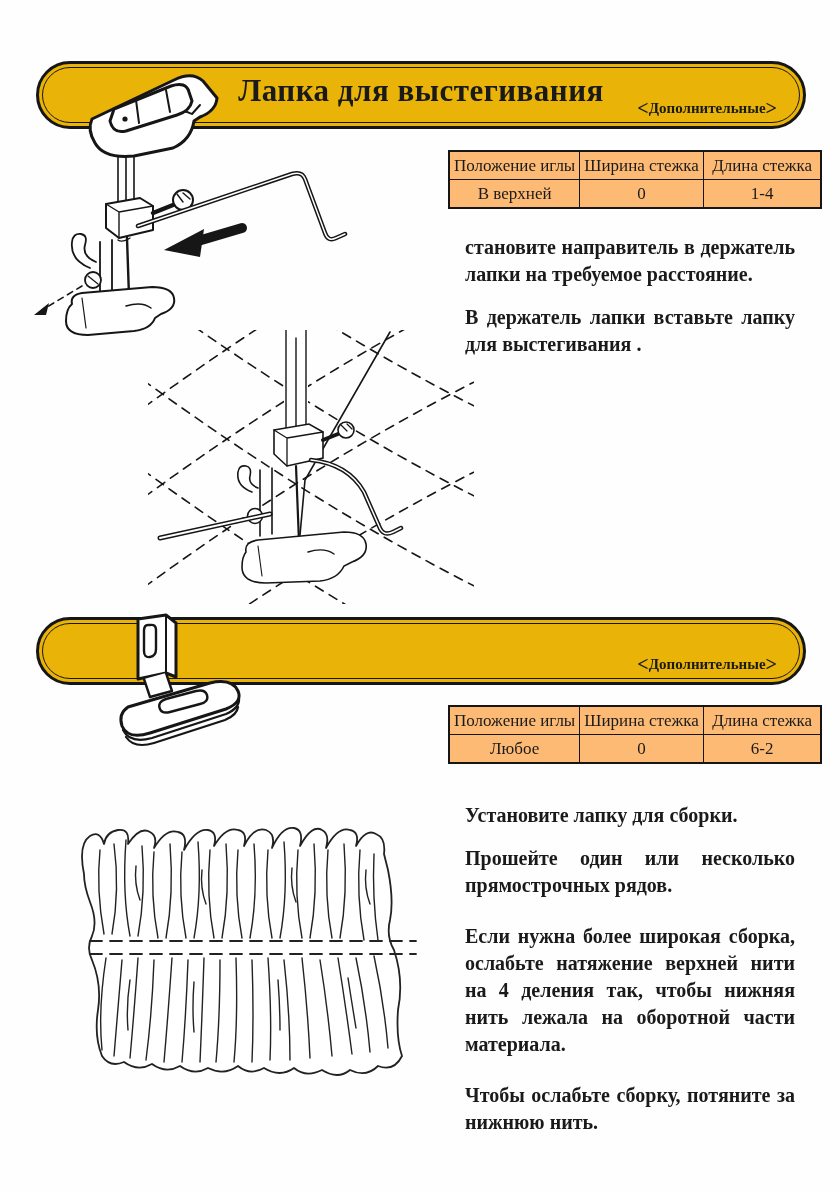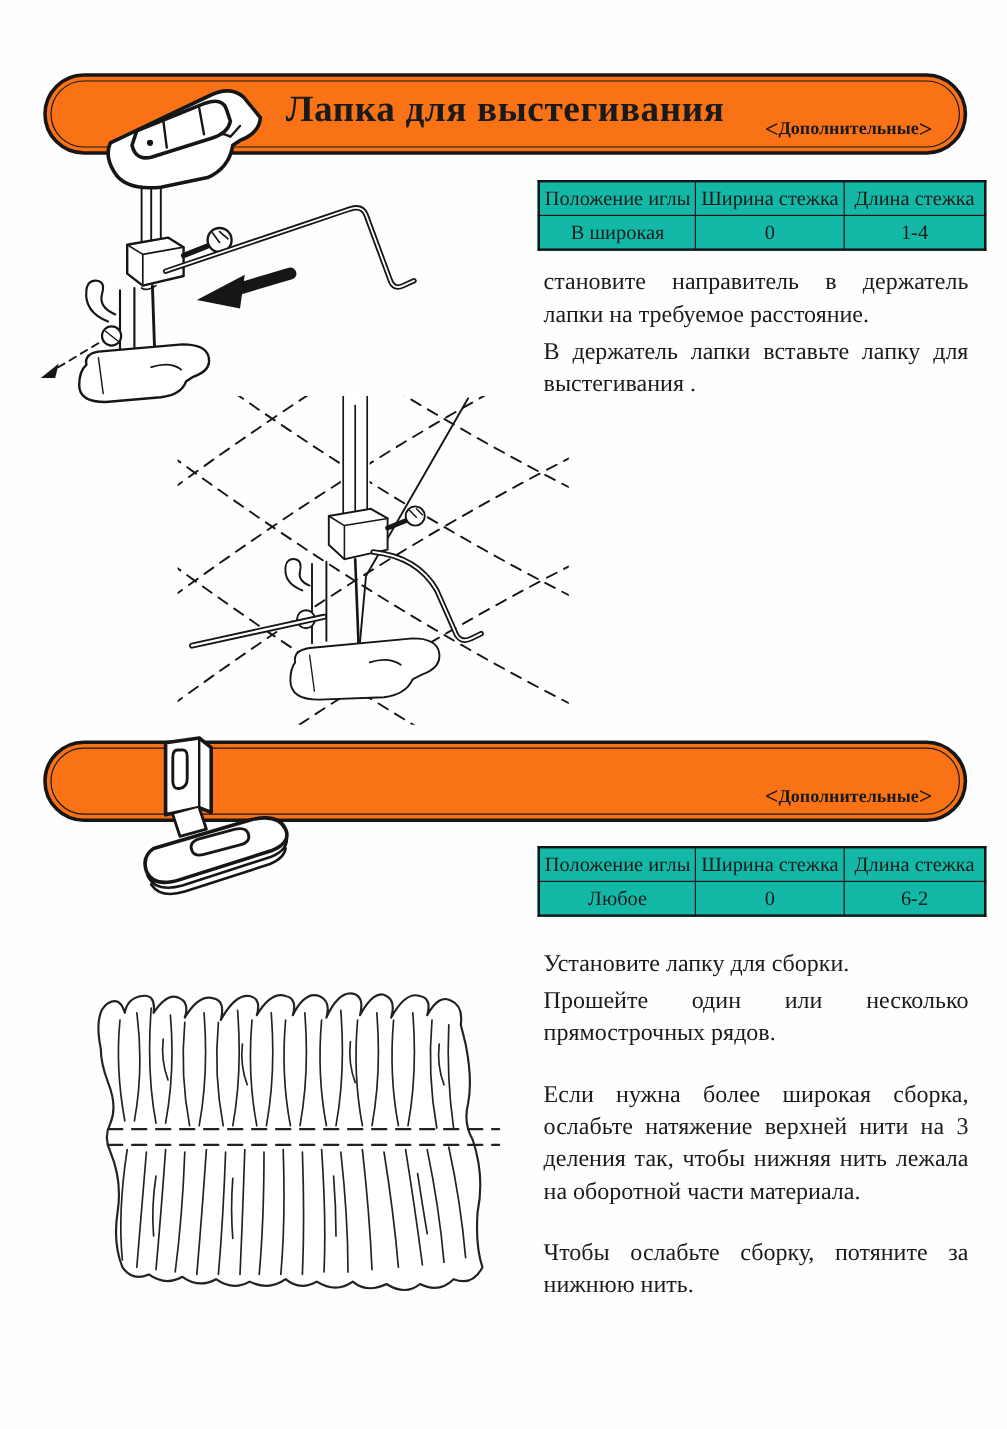--- a/index.html
+++ b/index.html
@@ -3,46 +3,46 @@
 <meta charset="utf-8">
 <style>
   html,body{margin:0;padding:0;background:#fff;}
   .page{
     position:relative;width:839px;height:1191px;background:#fefefe;
     font-family:"Liberation Serif","DejaVu Serif",serif;color:#1a1a1a;overflow:hidden;
   }
   
   .banner{
     position:absolute;left:36px;width:770px;height:68px;
-    border:3px solid #161616;border-radius:37px;background:#f97316;box-sizing:border-box;z-index:1;
+    border:3px solid #161616;border-radius:37px;background:#eab308;box-sizing:border-box;z-index:1;
   }
   .banner-inner{position:absolute;inset:3px;border:1.6px solid #161616;border-radius:30px;}
   .banner-title{
     position:absolute;left:0;right:0;top:9px;text-align:center;
     font-size:31px;font-weight:bold;letter-spacing:.5px;white-space:nowrap;
   }
   .tag{position:absolute;right:26px;bottom:6px;font-size:15px;font-weight:bold;white-space:nowrap;}
   .tag .bracket{font-size:20px;vertical-align:-2px;font-weight:bold;}
   .b1{top:61px}.b2{top:617px}
   
   .spec-table{
-    position:absolute;left:448px;border-collapse:collapse;background:#14b8a6;
+    position:absolute;left:448px;border-collapse:collapse;background:#fdba74;
     font-size:17px;border:2.5px solid #161616;table-layout:fixed;
   }
   .spec-table th,.spec-table td{
     border:1.6px solid #161616;font-weight:normal;text-align:center;
     height:25px;padding:1px 4px;white-space:nowrap;
   }
   .spec-table col:nth-child(1){width:118px}
   .spec-table col:nth-child(2){width:114px}
   .spec-table col:nth-child(3){width:118px}
   .t1{top:150px}.t2{top:705px}
   
   .text-block{position:absolute;left:449px;width:362px;font-size:20px;line-height:27px;text-align:justify;}
-  .text-block p{margin:4px;}
+  .text-block p{margin:16px;font-weight:bold;}
   .text-block p.gap{margin-top:24px;}
   .tx1{top:218px}.tx2{top:786px}
   
   .illus{position:absolute;}
   .foot1{left:76px;top:55px;z-index:3}
   .illus1{left:30px;top:146px;z-index:2}
   .illus2{left:148px;top:330px;z-index:2}
   .foot2{left:92px;top:611px;z-index:3}
   .fabric{left:54px;top:810px;z-index:2}
 </style>
@@ -110,21 +110,21 @@
         <col>
         <col>
       </colgroup>
     <tbody>
         <tr>
       <th>Положение иглы</th>
       <th>Ширина стежка</th>
       <th>Длина стежка</th>
     </tr>
     <tr>
-      <td>В широкая</td>
+      <td>В верхней</td>
       <td>0</td>
       <td>1-4</td>
     </tr>
   </tbody>
     </table>
 
   <div class="text-block tx1">
     <p>становите направитель в держатель лапки на требуемое расстояние.</p>
     <p>В держатель лапки вставьте лапку для выстегивания .</p>
   </div>
@@ -211,21 +211,21 @@
       <td>Любое</td>
       <td>0</td>
       <td>6-2</td>
     </tr>
   </tbody>
     </table>
 
   <div class="text-block tx2">
     <p>Установите лапку для сборки.</p>
     <p>Прошейте один или несколько прямострочных рядов.</p>
-    <p class="gap">Если нужна более широкая сборка, ослабьте натяжение верхней нити на 3 деления так, чтобы нижняя нить лежала на оборотной части материала.</p>
+    <p class="gap">Если нужна более широкая сборка, ослабьте натяжение верхней нити на 4 деления так, чтобы нижняя нить лежала на оборотной части материала.</p>
     <p class="gap">Чтобы ослабьте сборку, потяните за нижнюю нить.</p>
   </div>
 
   <svg class="illus fabric" width="364" height="270" viewBox="0 0 364 270">
     <g fill="none" stroke="#222" stroke-width="1.8" stroke-linecap="round" stroke-linejoin="round">
 
       <path fill="#fff" d="M30 64
         Q24 34 36 26 Q46 20 50 34
         Q52 22 64 20 Q76 18 74 34
         Q86 16 96 22 Q104 26 100 38

